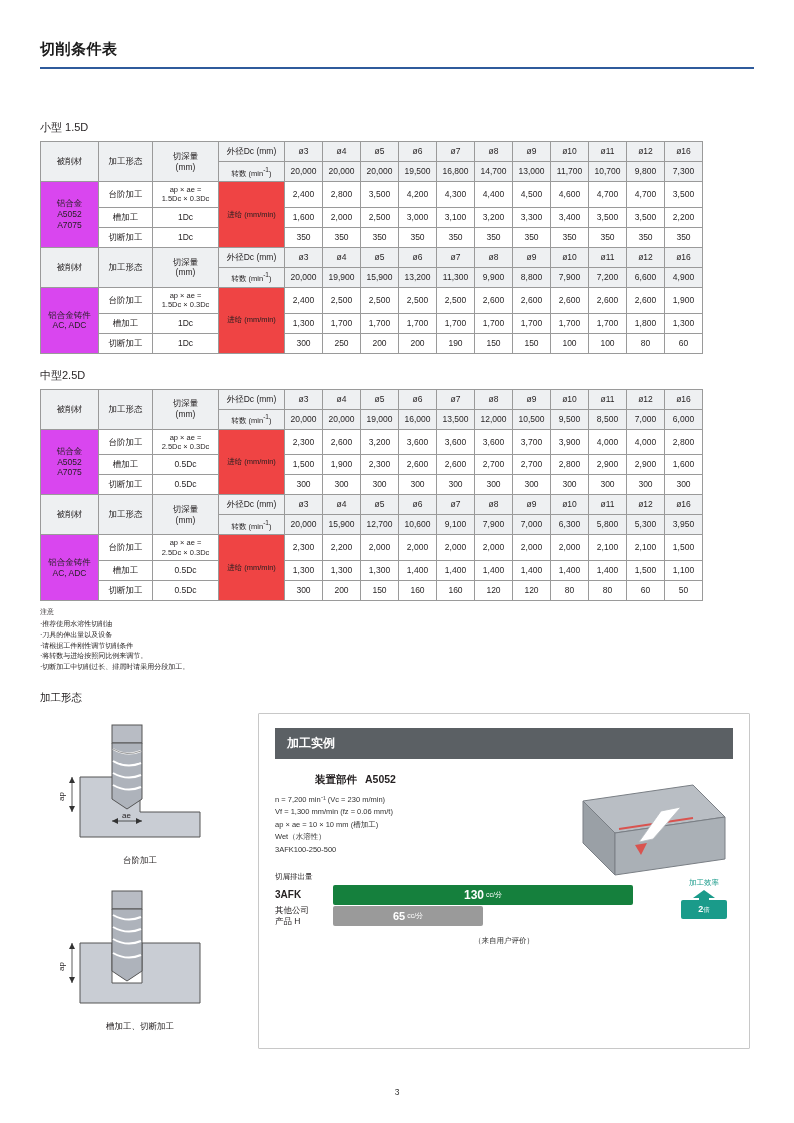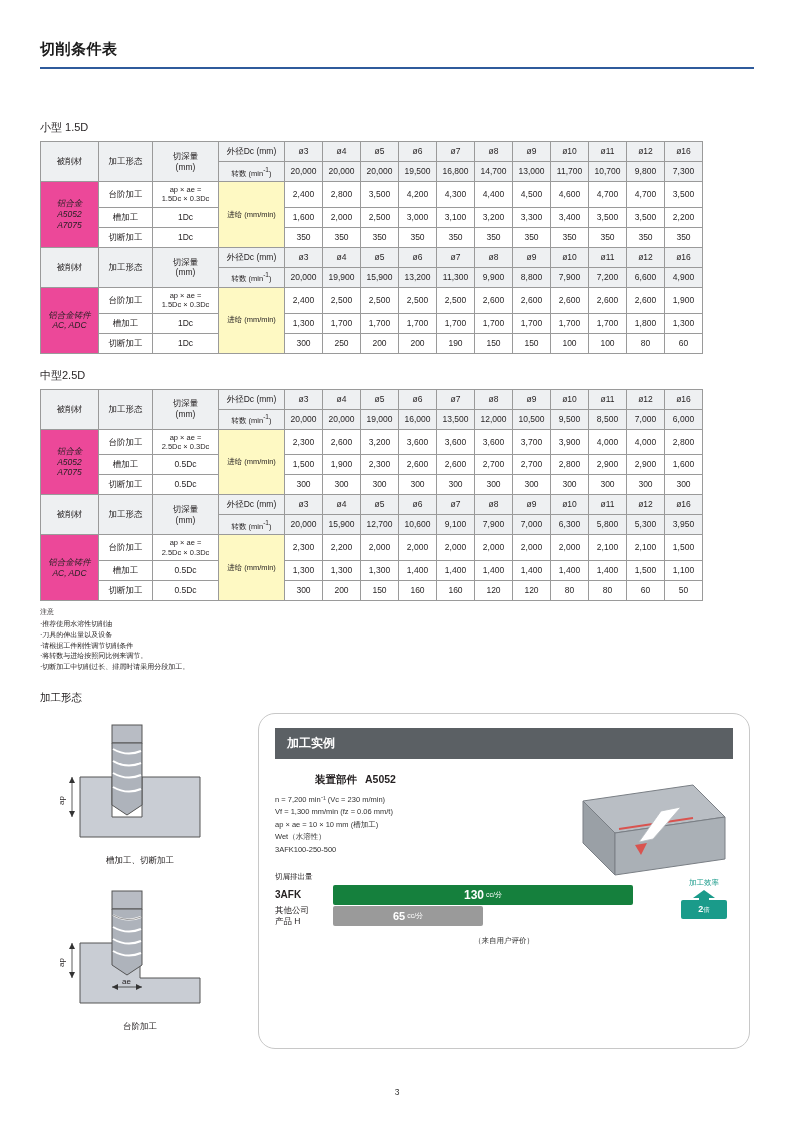--- a/index.html
+++ b/index.html
@@ -61,22 +61,22 @@
     font-weight: normal;
     height: 20px;
     line-height: 1.25;
   }
   .c-mat { width: 58px; }
   .c-proc { width: 54px; }
   .c-depth { width: 66px; }
   .c-dia { width: 66px; }
   .c-num { width: 38px; }
   .hdr-row td { background: #eef0f2; }
-  .mat-cell { background: #ec4899; font-style: italic; }
-  .feed-cell { background: #fef9c3; }
+  .mat-cell { background: #d946ef; }
+  .feed-cell { background: #ef4444; }
   .tiny { font-size: 7.5px; }
   .sup { font-size: 6.5px; vertical-align: super; }
   .gap { height: 14px; }
   .notes {
     margin-top: 6px;
     font-size: 7px;
     line-height: 1.55;
     color: #231f20;
   }
   .notes .nt-title { margin-bottom: 1px; }
@@ -98,21 +98,21 @@
     margin-bottom: 16px;
   }
   .shape-caption {
     font-size: 8.5px;
     margin-top: 4px;
   }
   
   .example {
     width: 492px;
     border: 1px solid #c8c8c8;
-    border-radius: 17px;
+    border-radius: 1px;
     padding: 14px 16px 16px 16px;
     position: relative;
     background: #fff;
   }
   .example-title {
     background: #5b6064;
     color: #fff;
     font-size: 12px;
     font-weight: bold;
     padding: 7px 12px;
@@ -552,64 +552,64 @@
       <div>·切断加工中切削过长、排屑时请采用分段加工。</div>
     </div>
 
     <div class="shape-title">加工形态</div>
 
     <div class="lower">
 
       <div class="shapes">
         <div class="shape-block">
           <svg width="180" height="130" viewBox="0 0 180 130">
+
+            <path d="M30 60 L90 60 L90 95 L150 95 L150 120 L30 120 Z" fill="#c9cdd4" stroke="#555" stroke-width="1"></path>
+
+            <g>
+              <rect x="62" y="8" width="30" height="18" fill="#b8bcc4" stroke="#555" stroke-width="1"></rect>
+              <path d="M62 26 L92 26 L92 82 L77 92 L62 82 Z" fill="#aeb3bb" stroke="#555" stroke-width="1"></path>
+              <path d="M63 32 q14 8 28 2" fill="none" stroke="#fff" stroke-width="2"></path>
+              <path d="M63 44 q14 8 28 2" fill="none" stroke="#fff" stroke-width="2"></path>
+              <path d="M63 56 q14 8 28 2" fill="none" stroke="#fff" stroke-width="2"></path>
+              <path d="M63 68 q14 8 28 2" fill="none" stroke="#fff" stroke-width="2"></path>
+              <path d="M63 32 q14 8 28 2" fill="none" stroke="#555" stroke-width="0.6"></path>
+            </g>
+
+            <line x1="22" y1="60" x2="22" y2="95" stroke="#333" stroke-width="0.8"></line>
+            <polygon points="22,60 19,66 25,66" fill="#333"></polygon>
+            <polygon points="22,95 19,89 25,89" fill="#333"></polygon>
+            <text x="14" y="84" font-size="8" fill="#231f20" font-family="Liberation Sans" transform="rotate(-90 14 84)">ap</text>
+
+            <line x1="62" y1="104" x2="92" y2="104" stroke="#333" stroke-width="0.8"></line>
+            <polygon points="62,104 68,101 68,107" fill="#333"></polygon>
+            <polygon points="92,104 86,101 86,107" fill="#333"></polygon>
+            <text x="72" y="101" font-size="8" fill="#231f20" font-family="Liberation Sans">ae</text>
+          </svg>
+          <div class="shape-caption">台阶加工</div>
+        </div>
+
+        <div class="shape-block">
+          <svg width="180" height="130" viewBox="0 0 180 130">
             <path d="M30 60 L62 60 L62 100 L92 100 L92 60 L150 60 L150 120 L30 120 Z" fill="#c9cdd4" stroke="#555" stroke-width="1"></path>
             <g>
               <rect x="62" y="8" width="30" height="18" fill="#b8bcc4" stroke="#555" stroke-width="1"></rect>
               <path d="M62 26 L92 26 L92 88 L77 98 L62 88 Z" fill="#aeb3bb" stroke="#555" stroke-width="1"></path>
               <path d="M63 32 q14 8 28 2" fill="none" stroke="#fff" stroke-width="2"></path>
               <path d="M63 44 q14 8 28 2" fill="none" stroke="#fff" stroke-width="2"></path>
               <path d="M63 56 q14 8 28 2" fill="none" stroke="#fff" stroke-width="2"></path>
               <path d="M63 70 q14 8 28 2" fill="none" stroke="#fff" stroke-width="2"></path>
             </g>
             <line x1="22" y1="60" x2="22" y2="100" stroke="#333" stroke-width="0.8"></line>
             <polygon points="22,60 19,66 25,66" fill="#333"></polygon>
             <polygon points="22,100 19,94 25,94" fill="#333"></polygon>
             <text x="14" y="88" font-size="8" fill="#231f20" font-family="Liberation Sans" transform="rotate(-90 14 88)">ap</text>
           </svg>
           <div class="shape-caption">槽加工、切断加工</div>
         </div>
-
-        <div class="shape-block">
-          <svg width="180" height="130" viewBox="0 0 180 130">
-
-            <path d="M30 60 L90 60 L90 95 L150 95 L150 120 L30 120 Z" fill="#c9cdd4" stroke="#555" stroke-width="1"></path>
-
-            <g>
-              <rect x="62" y="8" width="30" height="18" fill="#b8bcc4" stroke="#555" stroke-width="1"></rect>
-              <path d="M62 26 L92 26 L92 82 L77 92 L62 82 Z" fill="#aeb3bb" stroke="#555" stroke-width="1"></path>
-              <path d="M63 32 q14 8 28 2" fill="none" stroke="#fff" stroke-width="2"></path>
-              <path d="M63 44 q14 8 28 2" fill="none" stroke="#fff" stroke-width="2"></path>
-              <path d="M63 56 q14 8 28 2" fill="none" stroke="#fff" stroke-width="2"></path>
-              <path d="M63 68 q14 8 28 2" fill="none" stroke="#fff" stroke-width="2"></path>
-              <path d="M63 32 q14 8 28 2" fill="none" stroke="#555" stroke-width="0.6"></path>
-            </g>
-
-            <line x1="22" y1="60" x2="22" y2="95" stroke="#333" stroke-width="0.8"></line>
-            <polygon points="22,60 19,66 25,66" fill="#333"></polygon>
-            <polygon points="22,95 19,89 25,89" fill="#333"></polygon>
-            <text x="14" y="84" font-size="8" fill="#231f20" font-family="Liberation Sans" transform="rotate(-90 14 84)">ap</text>
-
-            <line x1="62" y1="104" x2="92" y2="104" stroke="#333" stroke-width="0.8"></line>
-            <polygon points="62,104 68,101 68,107" fill="#333"></polygon>
-            <polygon points="92,104 86,101 86,107" fill="#333"></polygon>
-            <text x="72" y="101" font-size="8" fill="#231f20" font-family="Liberation Sans">ae</text>
-          </svg>
-          <div class="shape-caption">台阶加工</div>
-        </div>
       </div>
 
       <div class="example">
         <div class="example-title">加工实例</div>
 
         <div class="ex-body">
           <div class="ex-part">
             <span>装置部件</span><span class="mat">A5052</span>
           </div>
           <div class="ex-specs">

